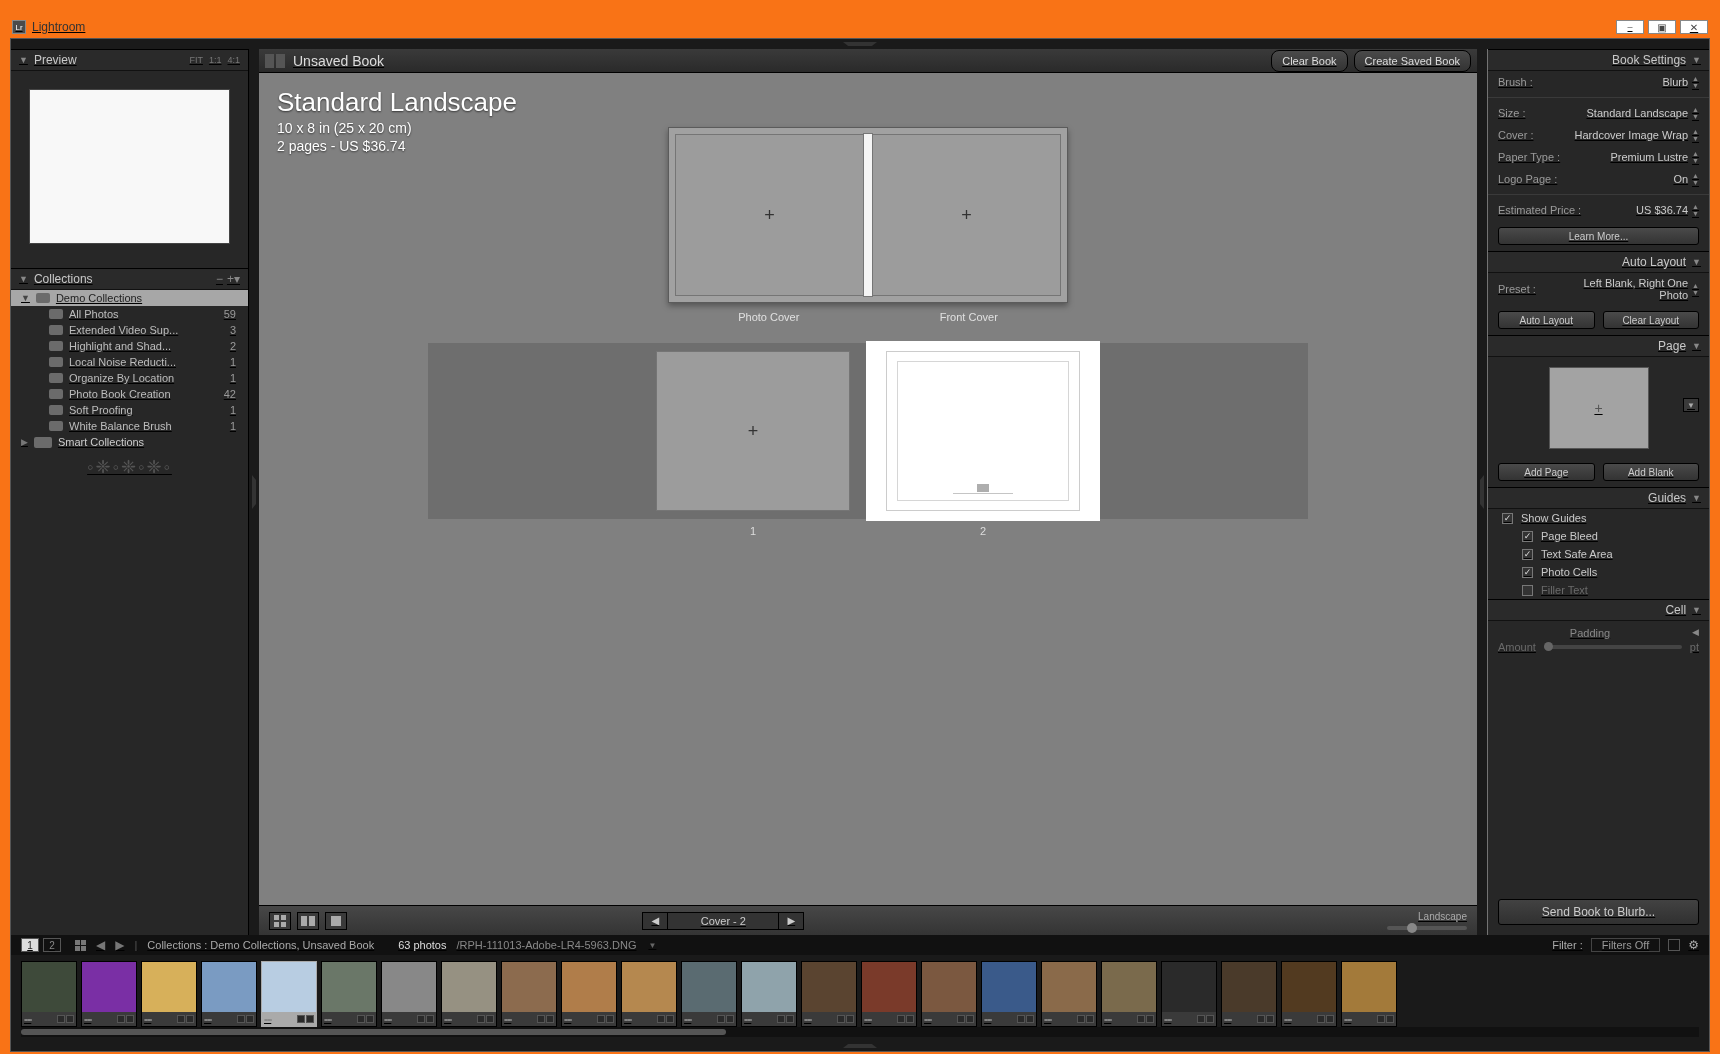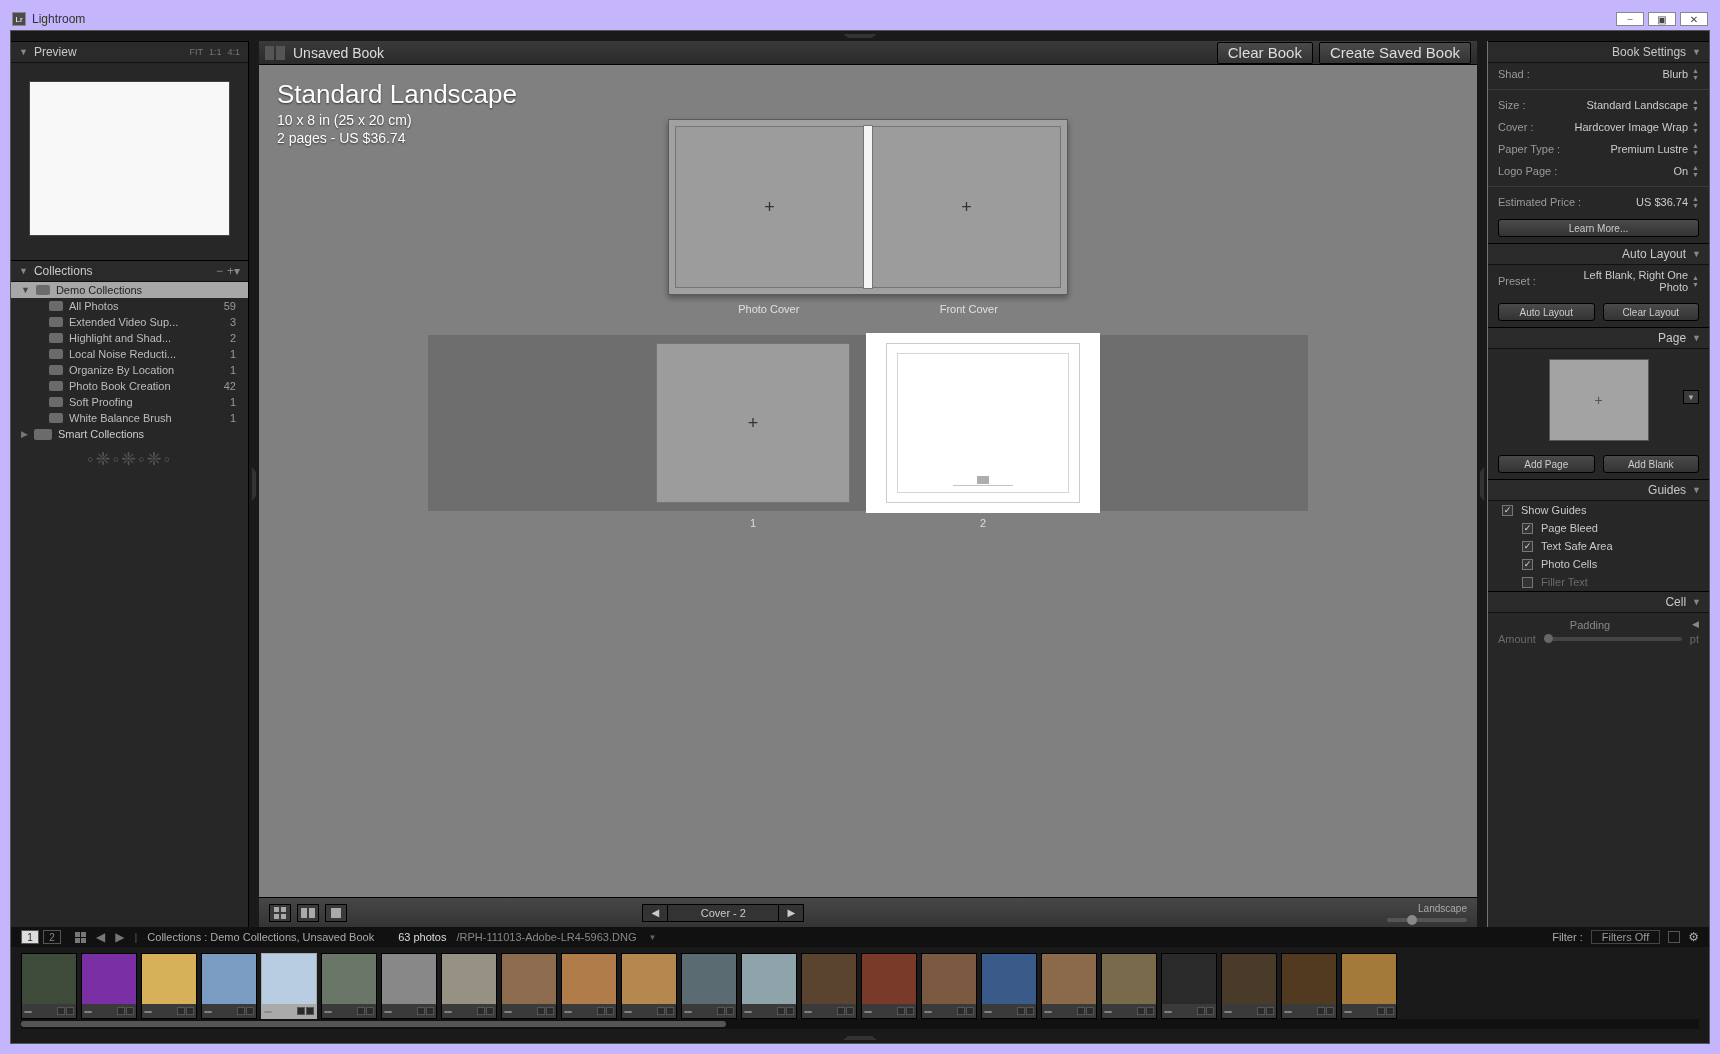--- a/index.html
+++ b/index.html
@@ -1,19 +1,19 @@
 <!DOCTYPE html>
 <html><head>
 <meta charset="utf-8">
 <style>
 * { margin: 0; padding: 0; box-sizing: border-box; font-family: "Segoe UI", Arial, sans-serif; -webkit-font-smoothing: antialiased; }
 html, body { width: 1720px; height: 1054px; background: #fff; overflow: hidden; }
 
 
-.win-outer { width: 1720px; height: 1054px; padding: 8px 10px 10px; background: #c4b5fd; }
+.win-outer { width: 1720px; height: 1054px; padding: 16px 10px 10px; background: #f97316; text-decoration: underline; }
 .win-titlebar { height: 22px; display: flex; align-items: center; padding: 0 2px; color: #333; font-size: 12px; }
 .win-title-left { display: flex; align-items: center; gap: 6px; }
 .win-logo { width: 14px; height: 14px; background: #4b4b4b; border: 1px solid #888; font-size: 8px; color: #fff; display: flex; align-items: center; justify-content: center; }
 .win-ctrls { margin-left: auto; display: flex; gap: 4px; }
 .win-btn { width: 28px; height: 14px; border: 1px solid #888; display: flex; align-items: center; justify-content: center; font-size: 10px; color: #444; cursor: pointer; background:#fff; }
 
 .app-frame { border: 1px solid #555; background: #1a1a1a; height: 1014px; display: flex; flex-direction: column; }
 
 
 .menubar { height: 20px; background: linear-gradient(#f3f3f3,#e5e5e5); display: flex; align-items: center; padding: 0 8px; gap: 14px; font-size: 11px; color: #333; border-bottom: 1px solid #bbb; }
@@ -47,21 +47,21 @@
 .export-row { padding: 10px; }
 .big-btn { width:100%; height:26px; background: linear-gradient(#424242,#303030); border:1px solid #000; color:#ccc; font-size:12px; display:flex; align-items:center; justify-content:center; cursor:pointer; border-radius:3px; }
 
 
 .center { flex:1; display:flex; flex-direction:column; background:#1a1a1a; }
 .center-top { height:24px; display:flex; align-items:center; background: linear-gradient(#3a3a3a,#2a2a2a); border-bottom:1px solid #000; padding:0 6px; gap:8px; }
 .ct-icons { display:flex; gap:2px; }
 .ct-sq { width:9px; height:14px; background:#555; }
 .book-name { font-size:14px; color:#ddd; }
 .ct-right { margin-left:auto; display:flex; gap:6px; }
-.small-btn { height:22px; padding:0 10px; background:linear-gradient(#4a4a4a,#333); color:#ddd; font-size:15px; border:1px solid #000; border-radius:2px; display:flex; align-items:center; cursor:pointer; }
+.small-btn { height:22px; padding:0 10px; background:linear-gradient(#4a4a4a,#333); color:#ddd; font-size:11px; border:1px solid #000; border-radius:8px; display:flex; align-items:center; cursor:pointer; }
 
 .stage { flex:1; background:#808080; position:relative; overflow:hidden; }
 .stage-title { position:absolute; left:18px; top:14px; color:#fff; text-shadow:0 1px 2px rgba(0,0,0,.6); }
 .stage-title h2 { font-weight:400; font-size:26px; }
 .stage-title div { font-size:14px; margin-top:2px; }
 
 .cover-wrap { position:absolute; top:54px; left:50%; transform:translateX(-50%); width:400px; }
 .cover-spread { display:flex; border:1px solid #5b5b5b; box-shadow:0 3px 6px rgba(0,0,0,.35); background:#a1a1a1; padding:6px; }
 .cover-page { width:190px; height:162px; background:#9c9c9c; border:1px solid #757575; display:flex; align-items:center; justify-content:center; position:relative; }
 .spine { width:8px; background:#f5f5f5; outline:1px solid #777; }
@@ -346,21 +346,21 @@
 
       <div class="vsep"></div>
 
       <div class="right-panel">
         <div class="r-head">
             <span class="spacer"></span>
             <span>Book Settings</span>
             <span class="tri">▼</span>
           </div>
         <div class="r-row">
-            <span class="lbl">Shad :</span>
+            <span class="lbl">Brush :</span>
             <span class="val">
               <span>Blurb</span>
               <span class="car">▲<br>▼</span>
             </span>
           </div>
         <div class="hr-row"></div>
         <div class="r-row">
             <span class="lbl">Size :</span>
             <span class="val">
               <span>Standard Landscape</span>
@@ -466,20 +466,23 @@
             <span class="tri">▼</span>
           </div>
         <div class="pad-label dim"><span>Padding</span><span style="float:right; margin-right:10px; font-size:9px">◀</span></div>
         <div class="slider-row dim">
             <span>Amount</span>
             <div class="track"></div>
             <span>pt</span>
           </div>
 
         <div style="flex:1"></div>
+        <div class="send-row">
+            <div class="big-btn">Send Book to Blurb...</div>
+          </div>
       </div>
     </div>
 
     <div class="status">
       <div class="pgs">
         <div class="pg act">1</div>
         <div class="pg">2</div>
       </div>
       <div class="iconsq">
           <span></span>

